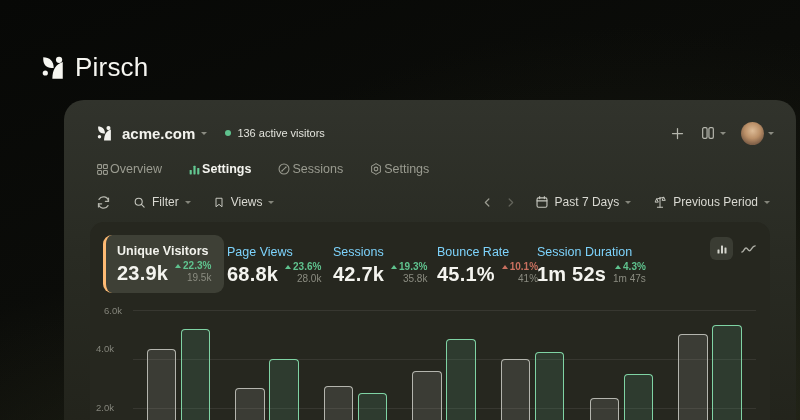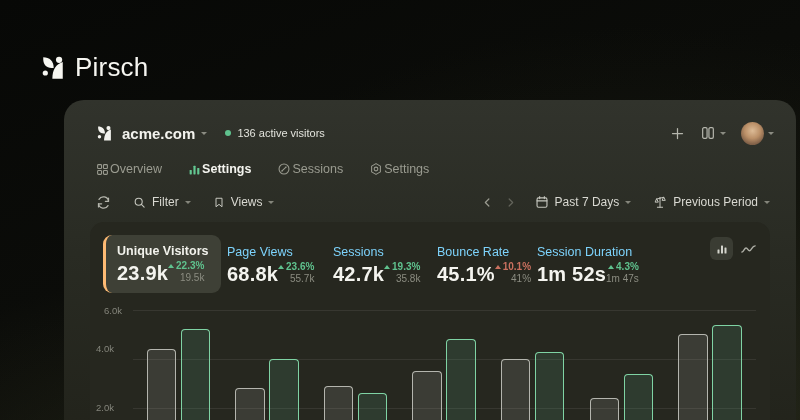--- a/index.html
+++ b/index.html
@@ -56,21 +56,21 @@
   .inner {
     position:absolute; left:26px; top:122px; width:680px; height:330px;
     background:#26271f; border-radius:14px;
   }
 
   
   .stat { position:absolute; top:23px; }
   .stat-label { font-size:12.5px; font-weight:500; color:#7dd3fc; margin-bottom:3px; white-space:nowrap; }
   .stat-main { display:flex; align-items:flex-end; }
   .stat-value { color:#f4f4ef; font-size:20px; font-weight:600; letter-spacing:.2px; line-height:20px; }
-  .delta-col { display:flex; flex-direction:column; align-items:flex-end; margin-top:-1px; }
+  .delta-col { display:flex; flex-direction:column; align-items:flex-end; margin-left:7px; margin-top:-1px; }
   .delta { display:flex; align-items:center; gap:2px; font-size:10px; font-weight:600; color:#5fc28e; }
   .delta.neg { color:#c9705f; }
   .tri-up { width:0; height:0; border-left:3px solid transparent; border-right:3px solid transparent; border-bottom:4px solid currentColor; }
   .stat-prev { font-size:10px; color:#8b8c81; margin-top:1px; }
   .stat-card {
     position:absolute; left:13px; top:13px; padding:9px 13px 10px 11px;
     background:#3e4036; border-left:3px solid #fdba74; border-radius:9px;
   }
   .stat-card .stat { position:static; }
   .stat-card .stat-label { color:#f2f2ec; font-weight:600; }
@@ -249,21 +249,21 @@
 
       <div class="stat" style="left:137px">
         <div class="stat-label">Page Views</div>
         <div class="stat-main">
           <span class="stat-value">68.8k</span>
           <span class="delta-col">
             <span class="delta">
                 <span class="tri-up"></span>
                 <span>23.6%</span>
               </span>
-            <span class="stat-prev">55.7k</span>
+            <span class="stat-prev">28.0k</span>
           </span>
         </div>
       </div>
 
       <div class="stat" style="left:243px">
         <div class="stat-label">Sessions</div>
         <div class="stat-main">
           <span class="stat-value">42.7k</span>
           <span class="delta-col">
             <span class="delta">

